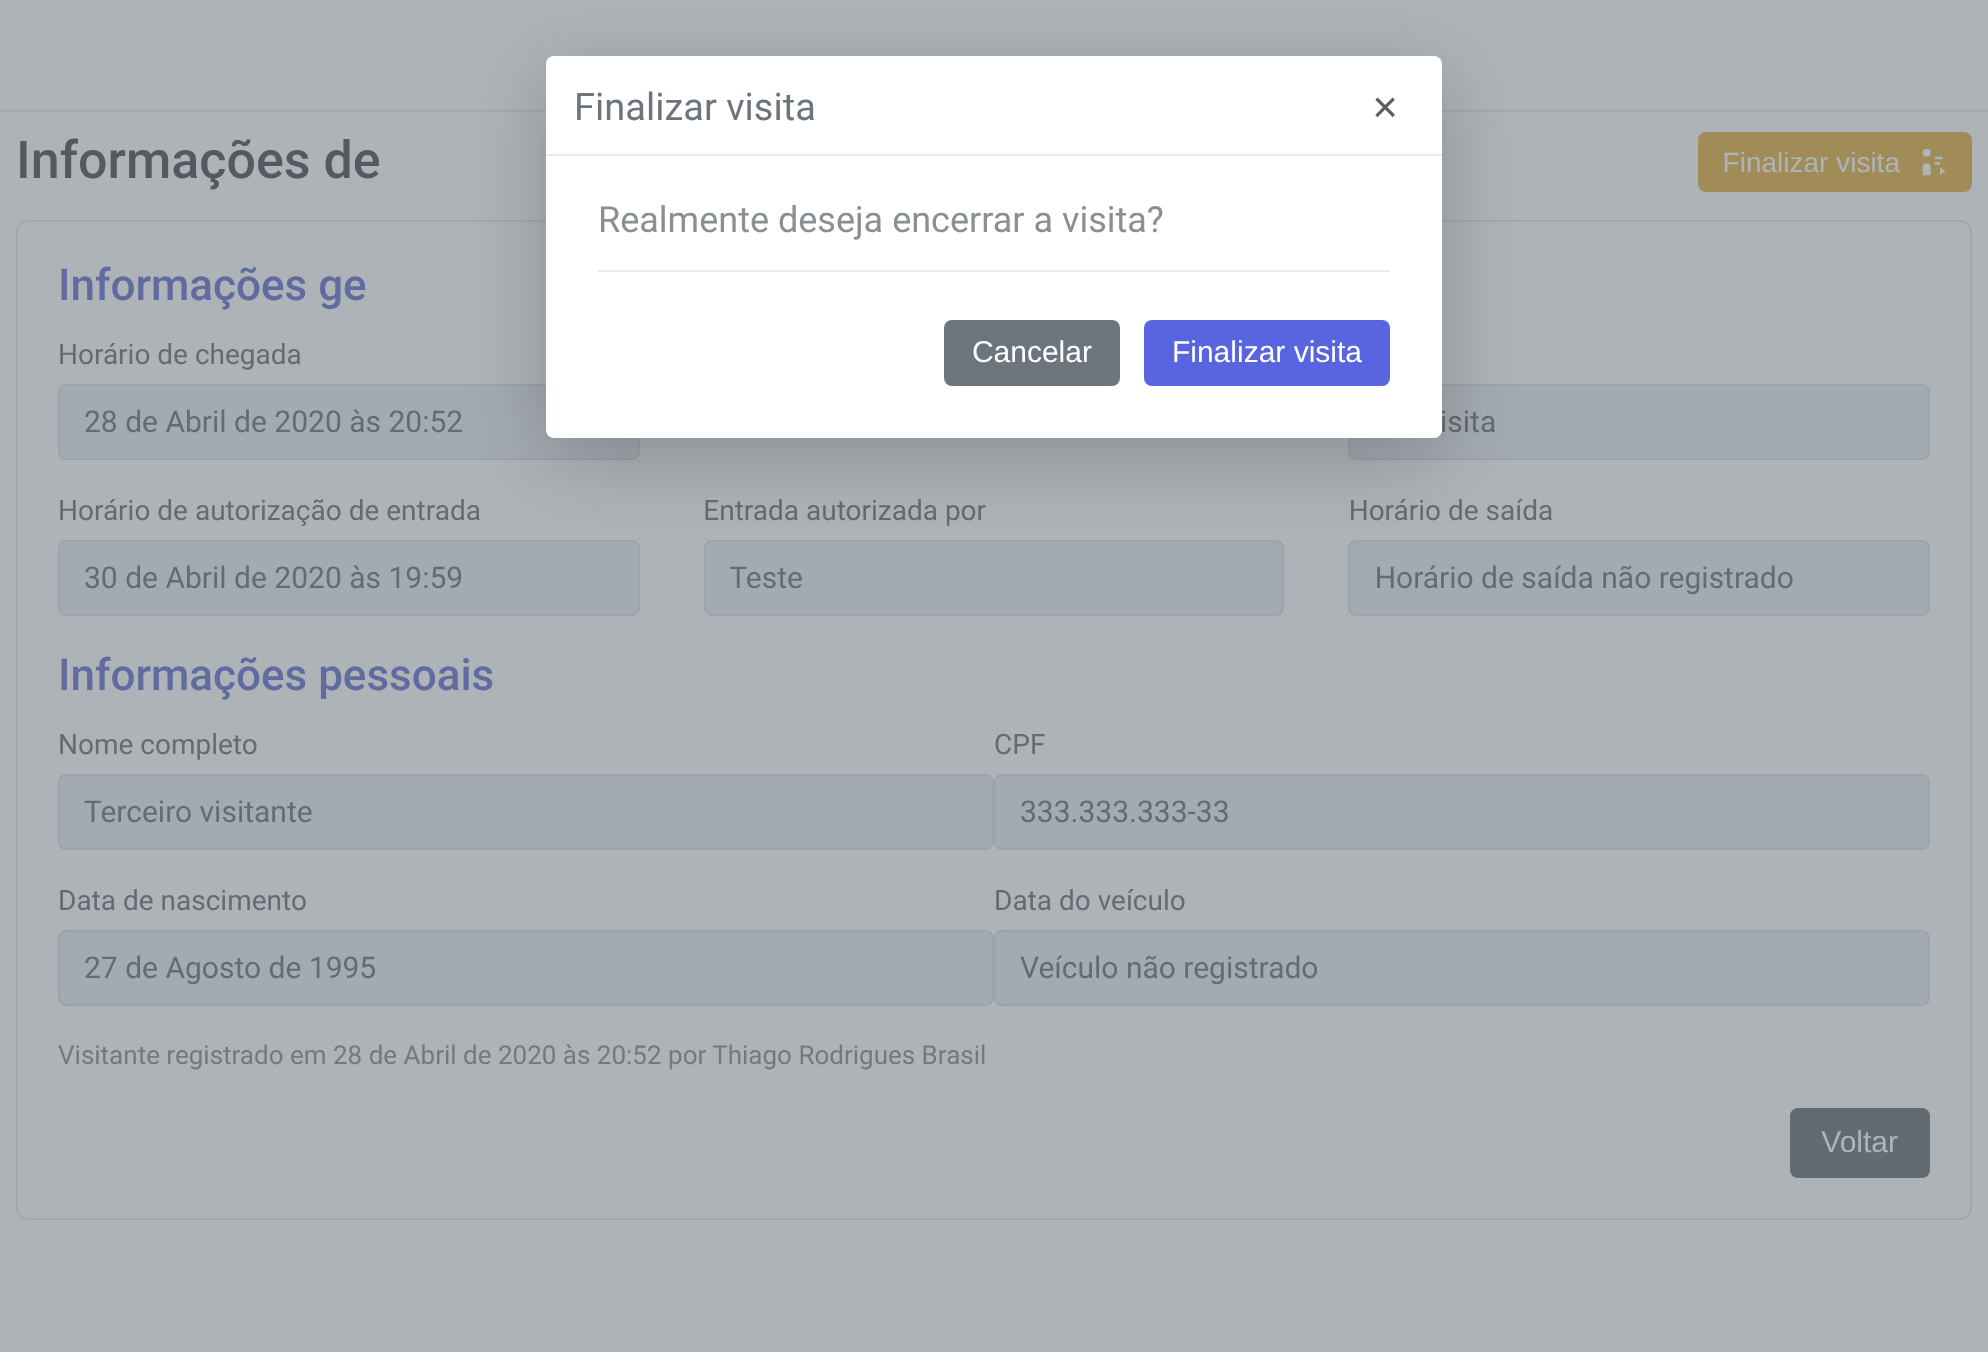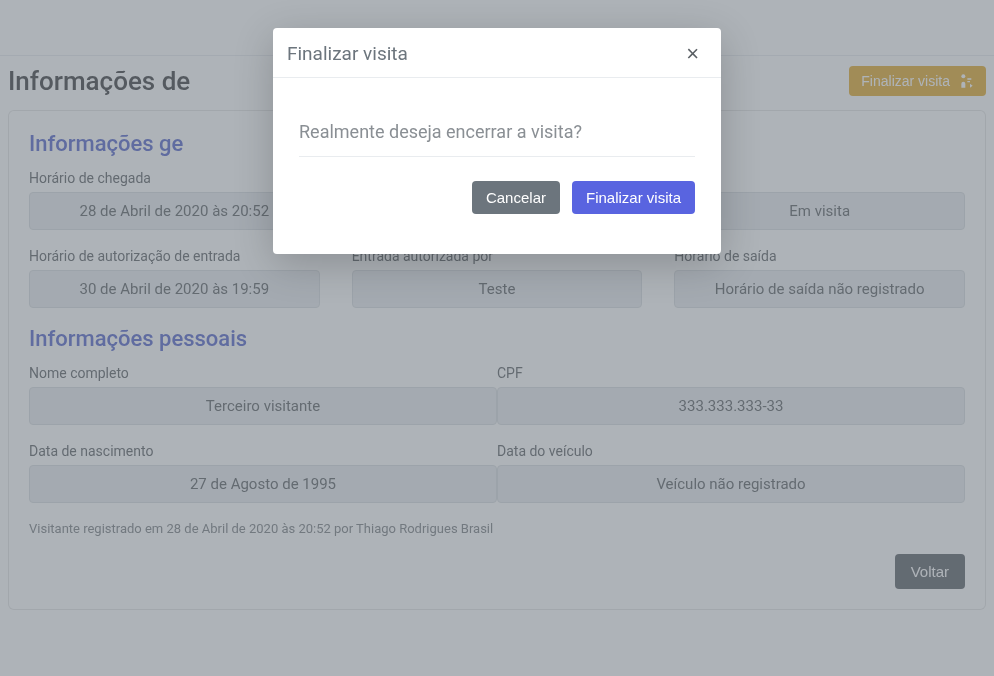--- a/index.html
+++ b/index.html
@@ -75,21 +75,20 @@
       display: block;
     }
     .field-value {
       background: #e9ecef;
       border: 1px solid #d8dce0;
       border-radius: 4px;
       padding: 9px 12px;
       font-size: 15px;
       color: #5b5f63;
       width: 100%;
-      text-align: center;
     }
     .footer-text {
       text-align: left;
       font-size: 13px;
       color: #7a7e82;
       margin-top: 14px;
       margin-bottom: 18px;
     }
     .btn-back {
       background: #5a5f64;
@@ -142,27 +141,26 @@
     }
     .modal-body {
       padding: 22px 26px 10px 26px;
     }
     .modal-question {
       font-size: 18px;
       color: #8a8f94;
       font-weight: 400;
       padding-bottom: 14px;
       border-bottom: 1px solid #e9ecef;
-      margin-top: 21px;
     }
     .modal-actions {
       display: flex;
       justify-content: flex-end;
       gap: 12px;
-      padding: 14px 26px 40px 26px;
+      padding: 14px 26px 26px 26px;
     }
     .btn-cancel {
       background: #6c757d;
       color: #fff;
       border: none;
       padding: 8px 14px;
       font-size: 15px;
       border-radius: 4px;
       cursor: pointer;
     }

